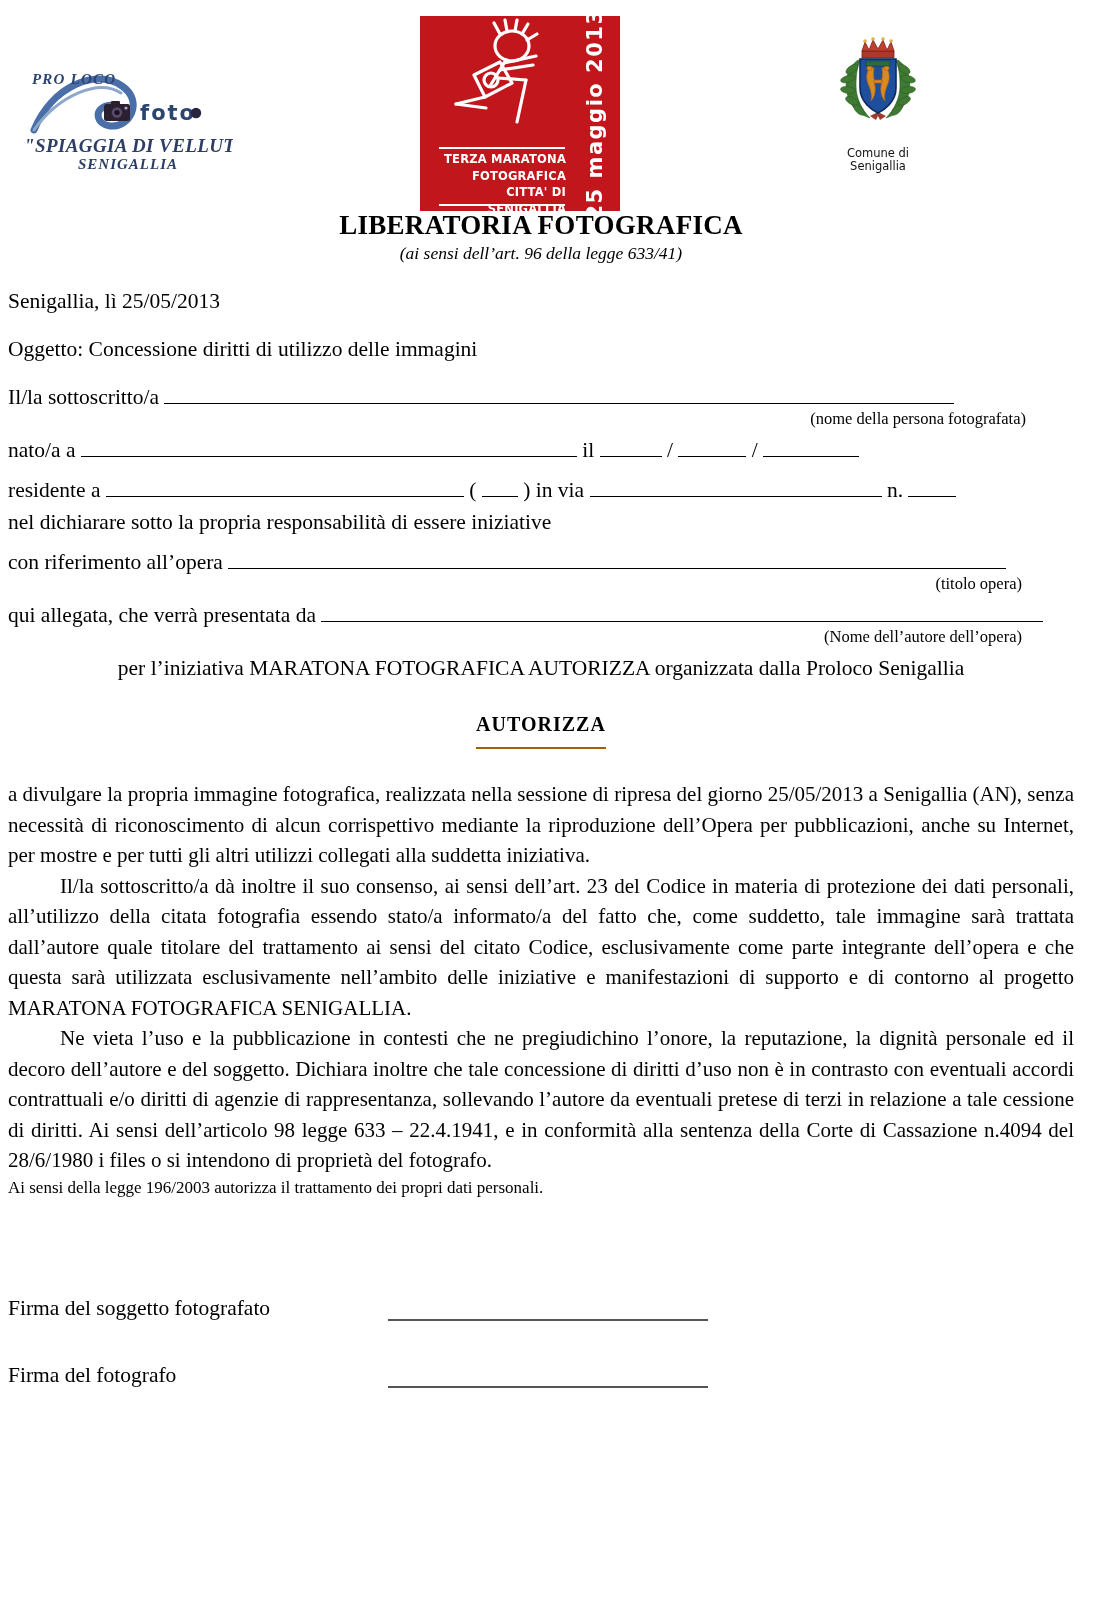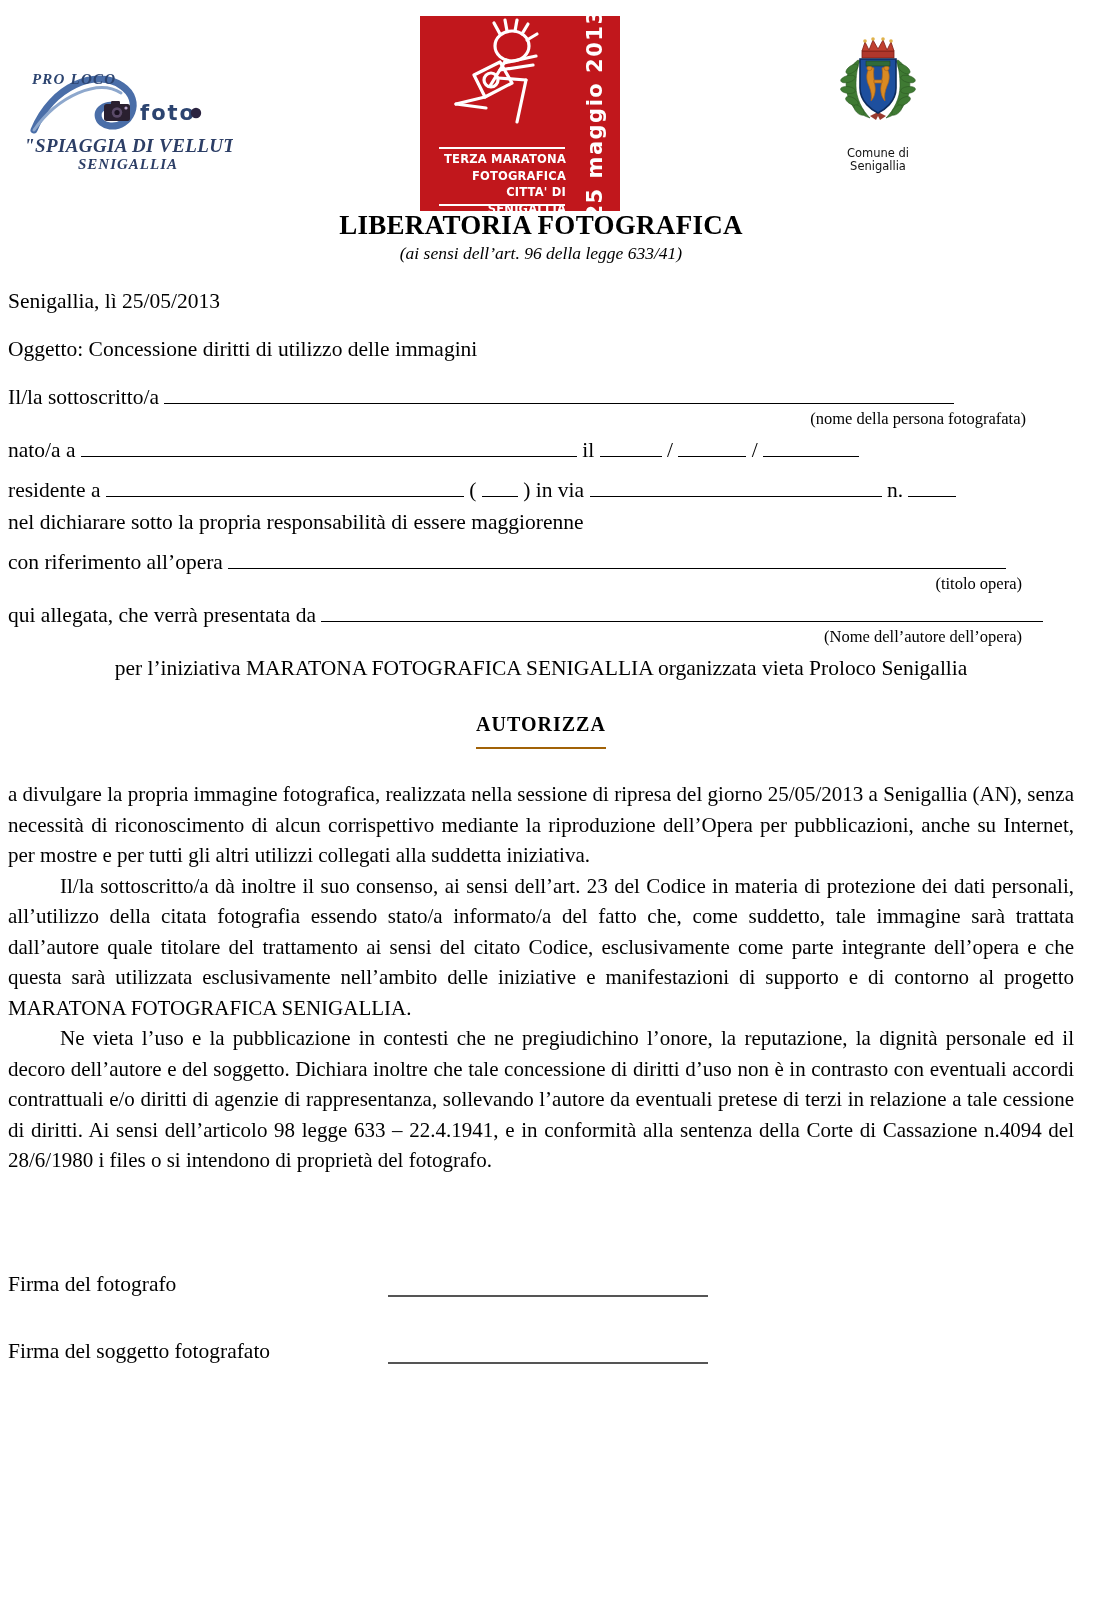--- a/index.html
+++ b/index.html
@@ -371,55 +371,56 @@
       <span class="ul" style="width:36px"></span>
       <span>)</span>
       <span>in via</span>
       <span class="ul" style="width:292px"></span>
       <span>n.</span>
       <span class="ul" style="width:48px"></span>
     </div>
 
     <div class="spacer-sm"></div>
 
-    <div class="line-row">nel dichiarare sotto la propria responsabilità di essere maggiorenne</div>
+    <div class="line-row">nel dichiarare sotto la propria responsabilità di essere iniziative</div>
 
     <div class="spacer-md"></div>
 
     <div class="line-row">
       <span>con riferimento all’opera</span>
       <span class="ul" style="width:778px"></span>
     </div>
     <span class="hint hint2">(titolo opera)</span>
 
     <div class="spacer-sm"></div>
 
     <div class="line-row">
       <span>qui allegata, che verrà presentata da</span>
       <span class="ul" style="width:722px"></span>
     </div>
     <span class="hint hint2">(Nome dell’autore dell’opera)</span>
 
     <div class="spacer-sm"></div>
 
-    <div class="line-row" style="text-align:center">per l’iniziativa MARATONA FOTOGRAFICA SENIGALLIA organizzata vieta Proloco Senigallia</div>
+    <div class="line-row" style="text-align:center">per l’iniziativa MARATONA FOTOGRAFICA AUTORIZZA organizzata dalla Proloco Senigallia</div>
 
     <div class="autorizza-wrap">
       <span class="autorizza">AUTORIZZA</span>
     </div>
 
     <p class="para">a divulgare la propria immagine fotografica, realizzata nella sessione di ripresa del giorno 25/05/2013 a Senigallia (AN), senza necessità di riconoscimento di alcun corrispettivo mediante la riproduzione dell’Opera per pubblicazioni, anche su Internet, per mostre e per tutti gli altri utilizzi collegati alla suddetta iniziativa.</p>
     <p class="para indent">Il/la sottoscritto/a dà inoltre il suo consenso, ai sensi dell’art. 23 del Codice in materia di protezione dei dati personali, all’utilizzo della citata fotografia essendo stato/a informato/a del fatto che, come suddetto, tale immagine sarà trattata dall’autore quale titolare del trattamento ai sensi del citato Codice, esclusivamente come parte integrante dell’opera e che questa sarà utilizzata esclusivamente nell’ambito delle iniziative e manifestazioni di supporto e di contorno al progetto MARATONA FOTOGRAFICA SENIGALLIA.</p>
     <p class="para indent">Ne vieta l’uso e la pubblicazione in contesti che ne pregiudichino l’onore, la reputazione, la dignità personale ed il decoro dell’autore e del soggetto. Dichiara inoltre che tale concessione di diritti d’uso non è in contrasto con eventuali accordi contrattuali e/o diritti di agenzie di rappresentanza, sollevando l’autore da eventuali pretese di terzi in relazione a tale cessione di diritti. Ai sensi dell’articolo 98 legge 633 – 22.4.1941, e in conformità alla sentenza della Corte di Cassazione n.4094 del 28/6/1980 i files o si  intendono di proprietà del fotografo.</p>
+    <p class="small-note">Ai sensi della legge 196/2003 autorizza il trattamento dei propri dati personali.</p>
 
     <div class="sig-block">
+      <div class="sig-row">
+        <span class="sig-label">Firma del soggetto fotografato</span>
+        <span class="sig-line"></span>
+      </div>
       <div class="sig-row">
         <span class="sig-label">Firma del fotografo</span>
         <span class="sig-line"></span>
       </div>
-      <div class="sig-row">
-        <span class="sig-label">Firma del soggetto fotografato</span>
-        <span class="sig-line"></span>
-      </div>
     </div>
 
   </div>
 </div>
 
 </body></html>

